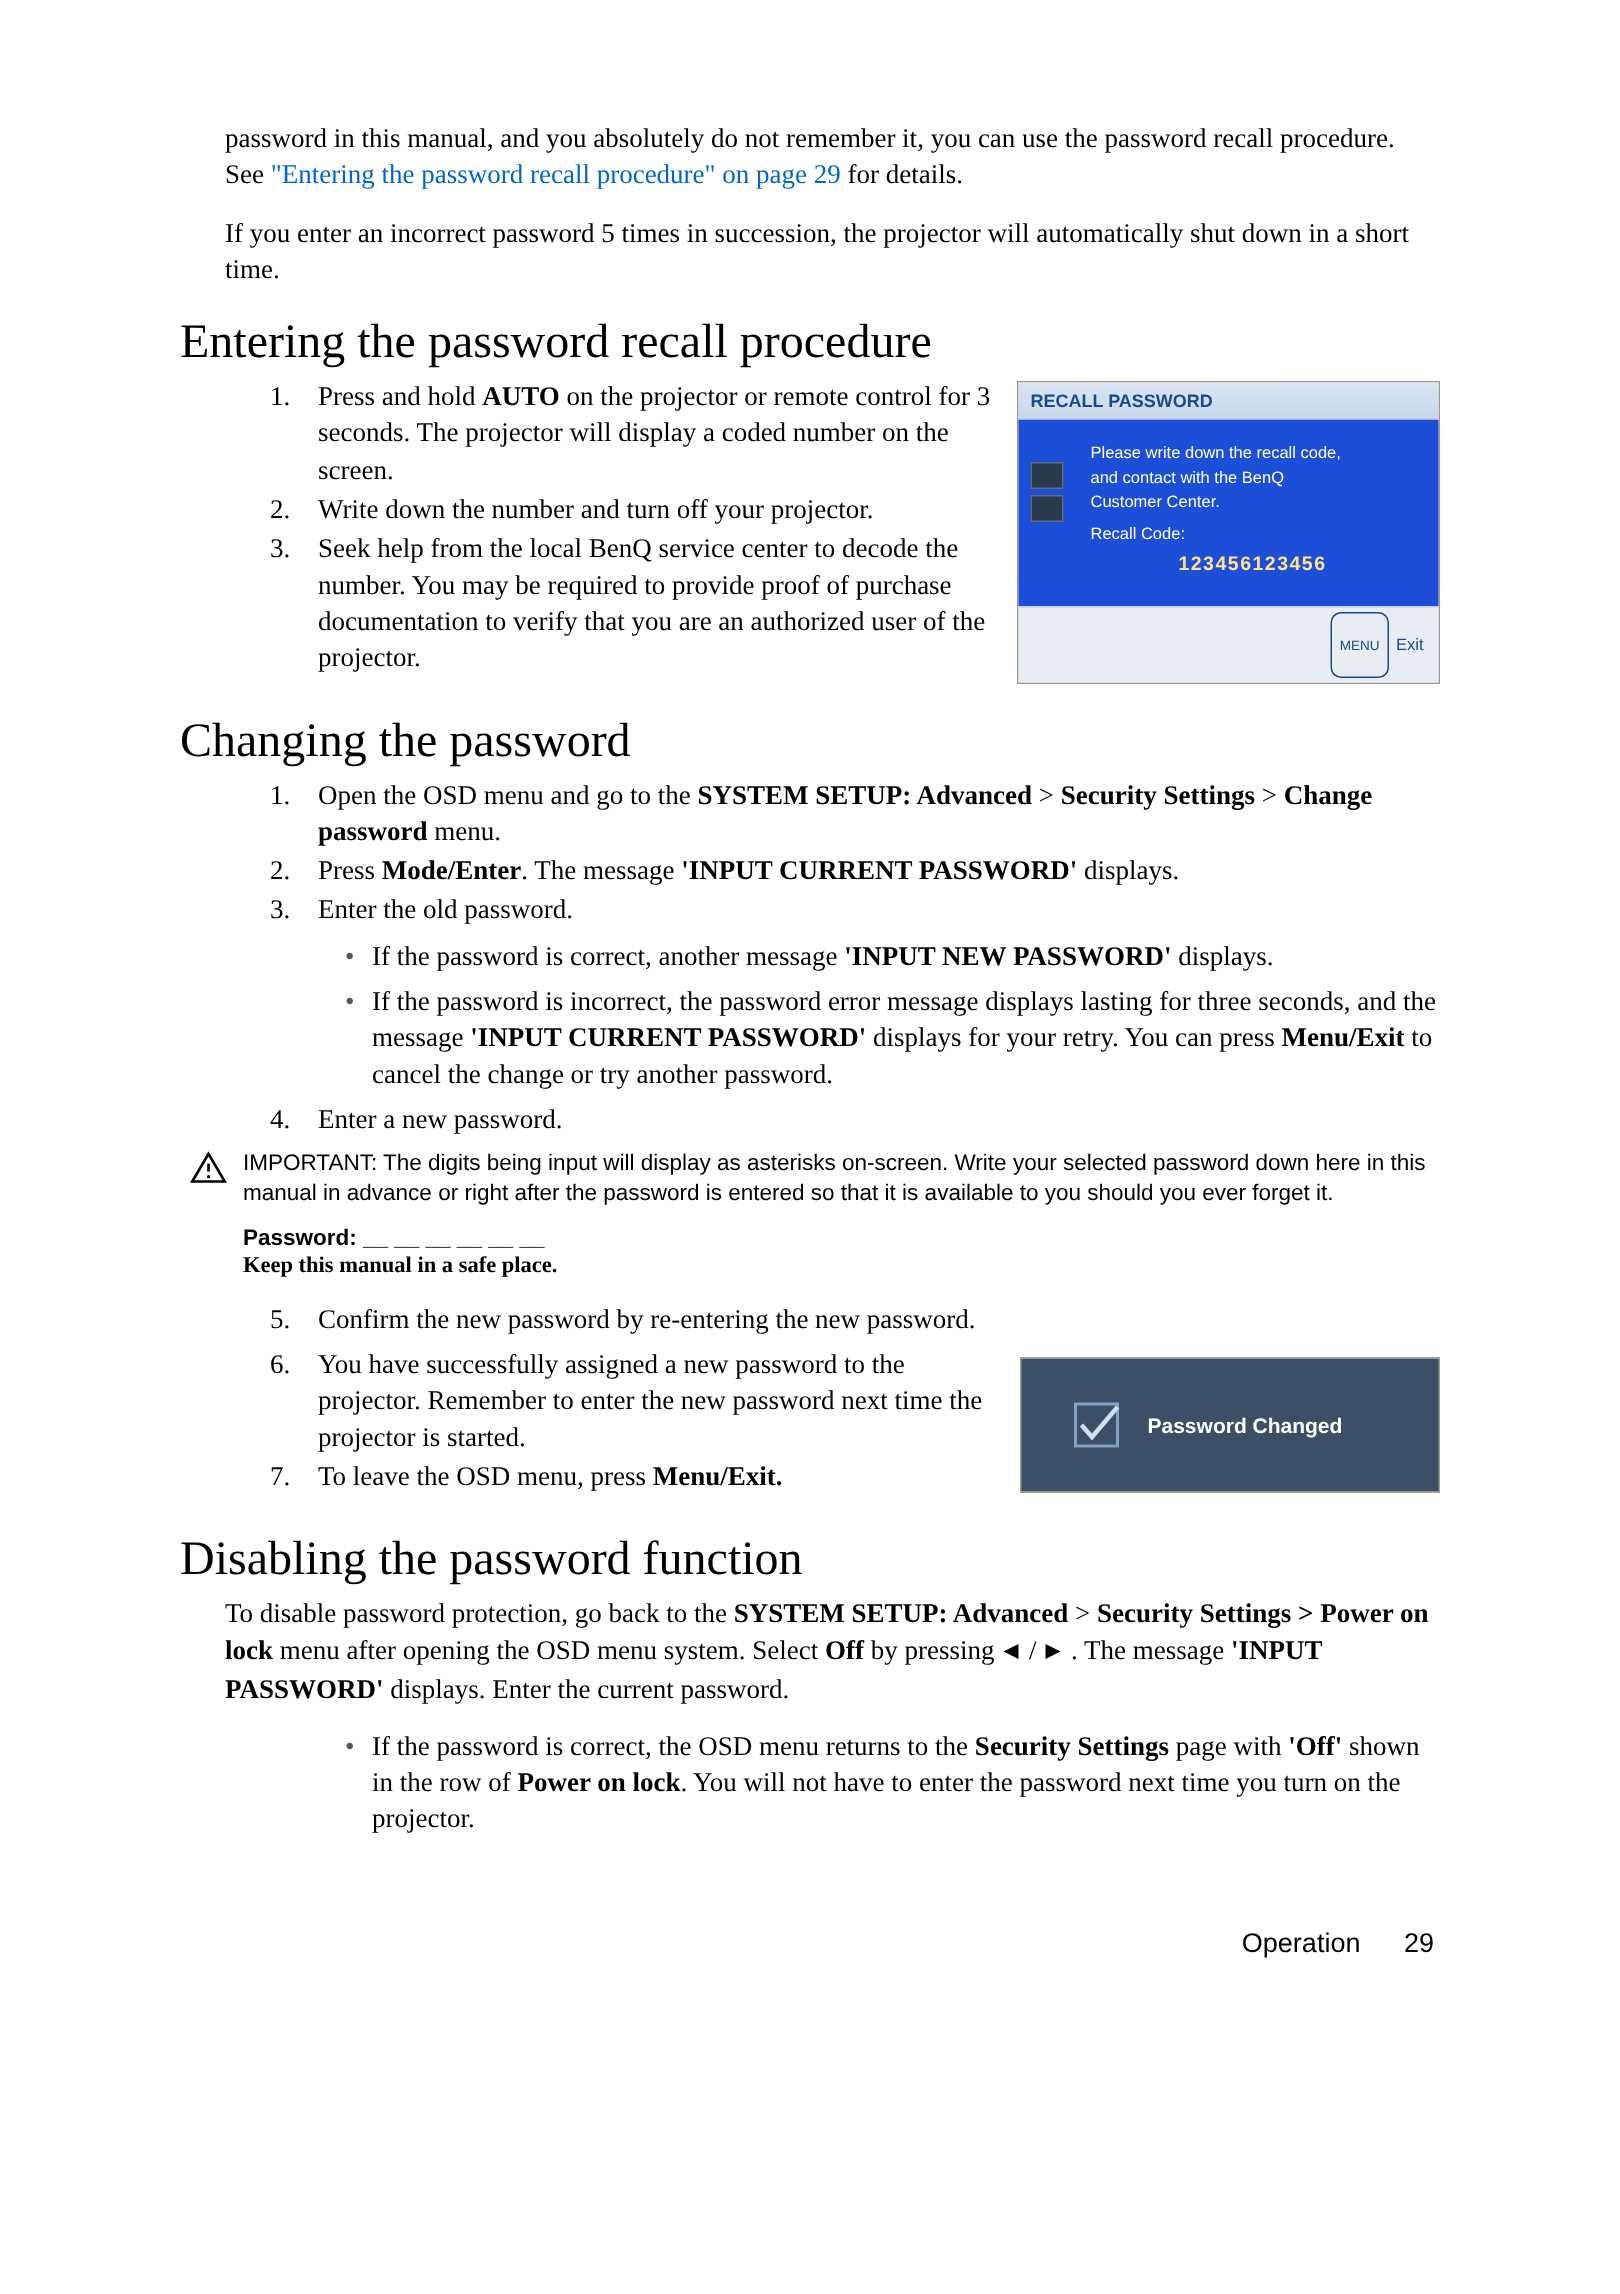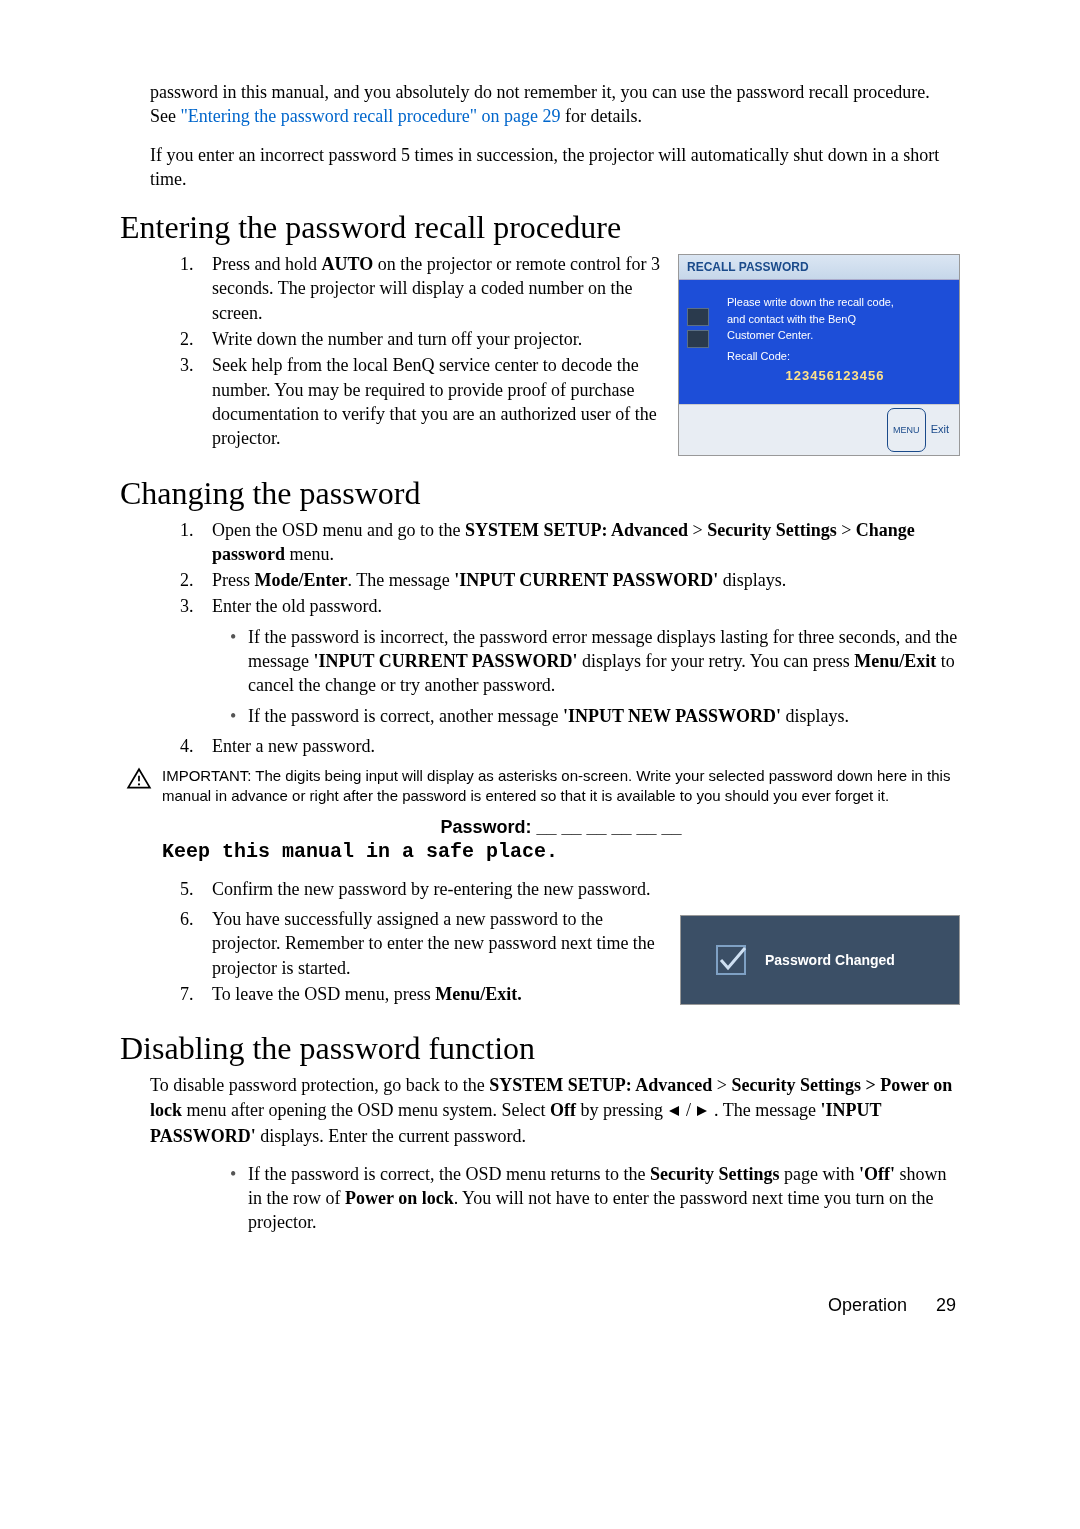--- a/index.html
+++ b/index.html
@@ -139,29 +139,28 @@
     flex: 0 0 26px;
   }
   .important-text {
     font-family: Arial, sans-serif;
     font-size: 15px;
     font-weight: normal;
     line-height: 1.35;
   }
   .pw-line {
     font-family: Arial, sans-serif;
-    font-size: 18px;
+    font-size: 15px;
     font-weight: bold;
     padding-left: 42px;
     margin: 10px 0 2px 0;
-    text-align: center;
   }
   .keep-line {
-    font-family: Liberation Mono, monospace;
-    font-size: 20px;
+    font-family: Liberation Serif, serif;
+    font-size: 15px;
     font-weight: bold;
     padding-left: 42px;
     margin: 2px 0 14px 0;
   }
   .confirm-box {
     width: 280px;
     height: 90px;
     background: #3b4f66;
     color: #fff;
     display: flex;
@@ -249,24 +248,24 @@
       <span>Open the OSD menu and go to the </span><b>SYSTEM SETUP: Advanced</b><span> &gt; </span><b>Security Settings</b><span> &gt; </span><b>Change password</b><span> menu.</span>
     </li>
     <li>
       <span>Press </span><b>Mode/Enter</b><span>. The message </span><b>'INPUT CURRENT PASSWORD'</b><span> displays.</span>
     </li>
     <li>Enter the old password.</li>
   </ol>
 
   <ul class="bullets">
     <li>
+      <span>If the password is correct, another message </span><b>'INPUT NEW PASSWORD'</b><span> displays.</span>
+    </li>
+    <li>
       <span>If the password is incorrect, the password error message displays lasting for three seconds, and the message </span><b>'INPUT CURRENT PASSWORD'</b><span> displays for your retry. You can press </span><b>Menu/Exit</b><span> to cancel the change or try another password.</span>
-    </li>
-    <li>
-      <span>If the password is correct, another message </span><b>'INPUT NEW PASSWORD'</b><span> displays.</span>
     </li>
   </ul>
 
   <ol start="4">
     <li>Enter a new password.</li>
   </ol>
 
   <div class="important-row">
     <div class="warn-icon">
       <svg viewBox="0 0 24 24" width="26" height="26">

